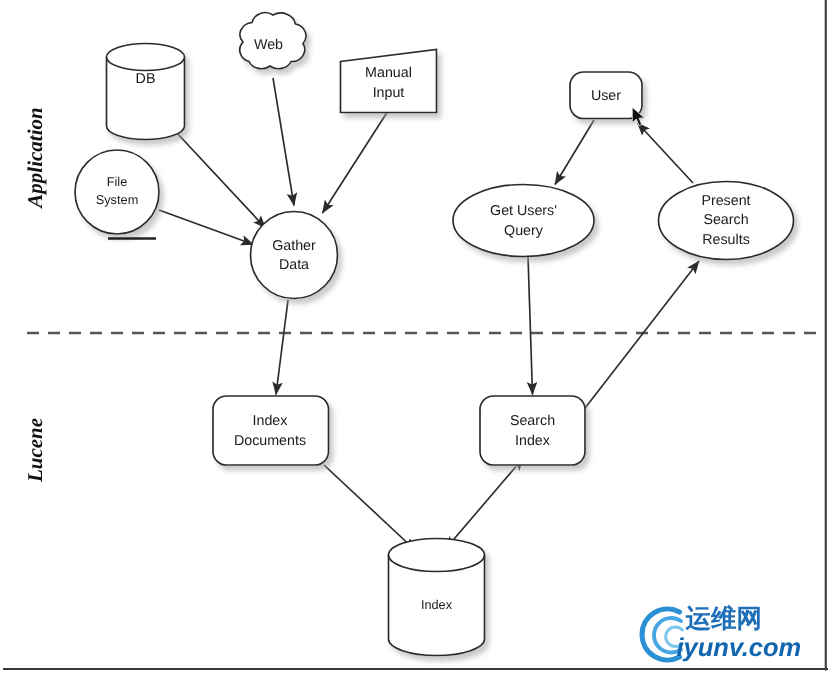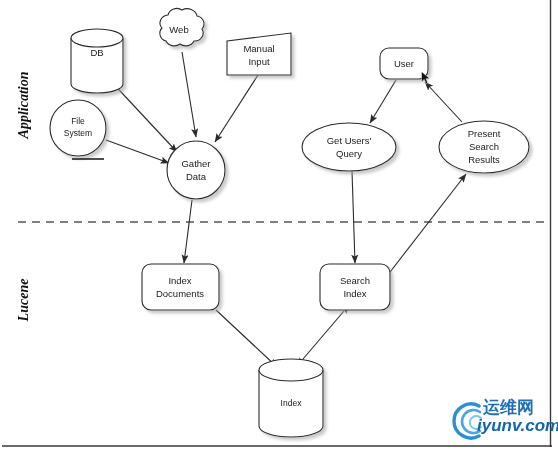--- a/index.html
+++ b/index.html
@@ -61,25 +61,26 @@
     stroke-width: 1.4;
     fill: none;
   }
   .artifact-line {
     stroke: #222222;
     stroke-width: 1.6;
     fill: none;
   }
   #watermark {
     position: absolute;
-    left: 449px;
+    left: 423px;
     top: 399px;
     width: 100px;
     height: 46px;
     display: flex;
+    align-items: center;
     pointer-events: none;
   }
   #watermark .wm-swirl {
     width: 40px;
     height: 42px;
     flex: 0 0 auto;
   }
   #watermark .wm-text {
     margin-left: -6px;
     line-height: 1.0;

